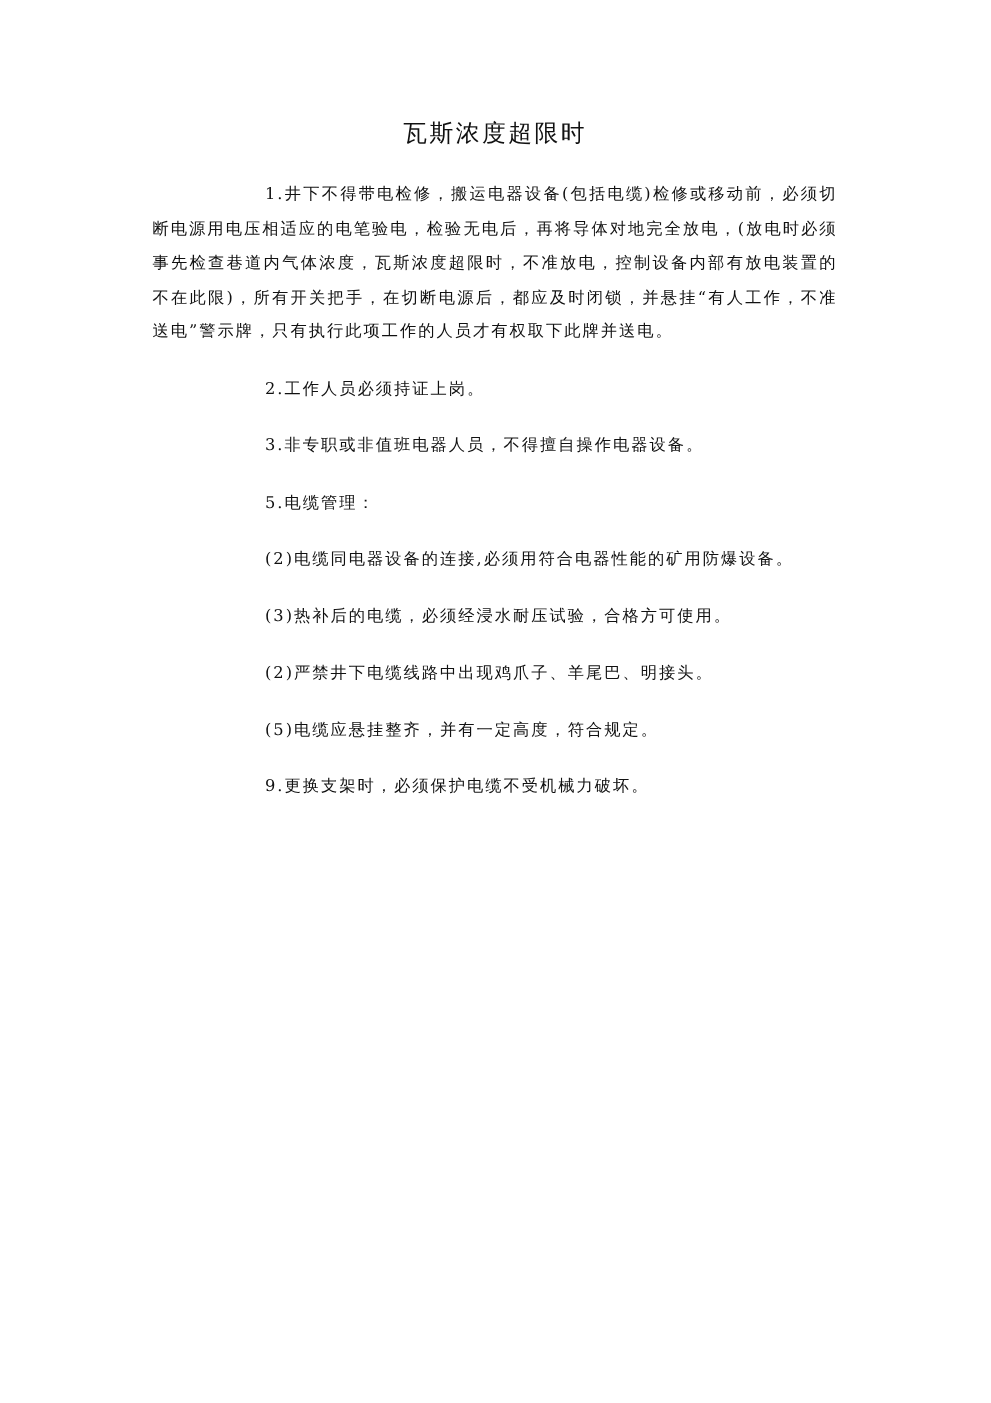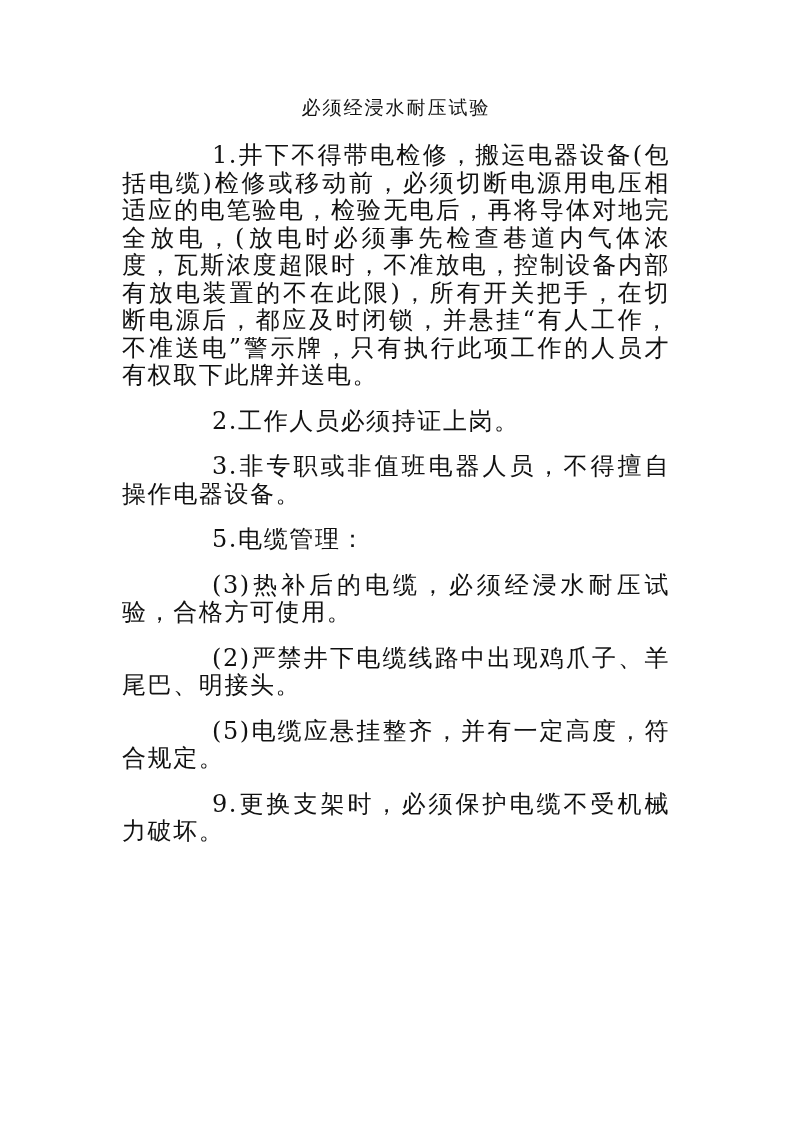--- a/index.html
+++ b/index.html
@@ -1,27 +1,28 @@
 <!DOCTYPE html>
 <html><head>
 <meta charset="utf-8">
 <style>
   html, body { margin: 0; padding: 0; background: #ffffff; }
   body { width: 793px; height: 1122px; position: relative; overflow: hidden;
          font-family: "DejaVu Serif", "Liberation Serif", serif; color: #111; }
   .page { position: absolute; left: 122px; top: 92px; width: 548px; }
   .title { text-align: center; font-size: 19px; letter-spacing: 2px; height: 30px; line-height: 30px; margin: 0 0 20px 0; font-weight: normal; }
-  .para { font-size: 24px; line-height: 27.5px; letter-spacing: 1.6px; text-indent: 90px; margin: 16px 0 18px 0; text-align: justify; }
+  .para { font-size: 13px; line-height: 27.5px; letter-spacing: 1.6px; text-indent: 90px; margin: 16px 0 18px 0; text-align: justify; }
 </style>
 </head>
 <body>
 
 <div class="page">
-  <h1 class="title">必须经浸水耐压试验</h1>
+  <h1 class="title">瓦斯浓度超限时</h1>
   <p class="para">1.井下不得带电检修，搬运电器设备(包括电缆)检修或移动前，必须切断电源用电压相适应的电笔验电，检验无电后，再将导体对地完全放电，(放电时必须事先检查巷道内气体浓度，瓦斯浓度超限时，不准放电，控制设备内部有放电装置的不在此限)，所有开关把手，在切断电源后，都应及时闭锁，并悬挂“有人工作，不准送电”警示牌，只有执行此项工作的人员才有权取下此牌并送电。</p>
   <p class="para">2.工作人员必须持证上岗。</p>
   <p class="para">3.非专职或非值班电器人员，不得擅自操作电器设备。</p>
   <p class="para">5.电缆管理：</p>
+  <p class="para">(2)电缆同电器设备的连接,必须用符合电器性能的矿用防爆设备。</p>
   <p class="para">(3)热补后的电缆，必须经浸水耐压试验，合格方可使用。</p>
   <p class="para">(2)严禁井下电缆线路中出现鸡爪子、羊尾巴、明接头。</p>
   <p class="para">(5)电缆应悬挂整齐，并有一定高度，符合规定。</p>
   <p class="para">9.更换支架时，必须保护电缆不受机械力破坏。</p>
 </div>
 
 </body></html>

